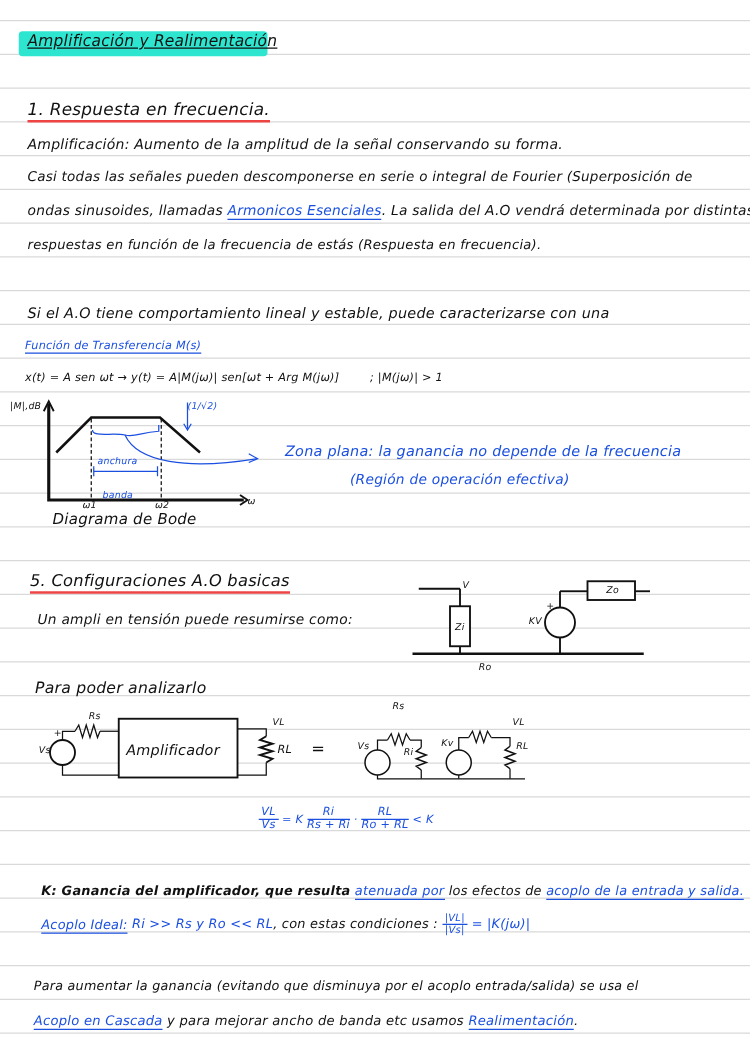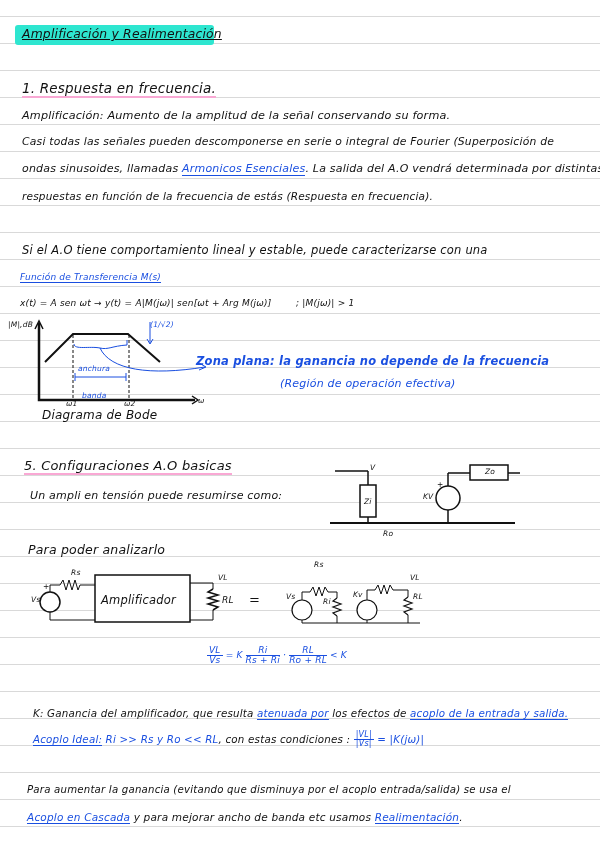--- a/index.html
+++ b/index.html
@@ -9,21 +9,21 @@
     font-family:"DejaVu Sans", sans-serif;
   }
   .rules { position:absolute; left:0; top:0; width:600px; height:848px; pointer-events:none; }
   .t {
     position:absolute; white-space:nowrap; color:#111;
     font-family:"DejaVu Sans", sans-serif; font-style:italic;
     letter-spacing:0.2px;
   }
   .blue { color:#1a4fe0; }
   .ul-blue { border-bottom:1px solid #1a4fe0; padding-bottom:0; }
-  .teal-ul { border-bottom:2px solid #f9a8d4; }
+  .teal-ul { border-bottom:2px solid #ef4444; }
   .title-box {
     position:absolute; left:15px; top:25px; width:199px; height:20px;
     background:#2ee6d0; border-radius:3px;
   }
   .title-text { font-size:13px; top:26px; left:22px; text-decoration:underline; transform:scaleX(0.95); transform-origin:left; }
   .h1 { font-size:13.5px; }
   .body { font-size:11px; }
   .small { font-size:9px; }
   .tiny { font-size:7.5px; }
   svg.diag { position:absolute; overflow:visible; }
@@ -111,21 +111,21 @@
   <polyline points="147,29 150,34 153,29" fill="none" stroke="#1a4fe0" stroke-width="1"></polyline>
 </svg>
 <div class="t tiny" style="left:8px; top:320px;">|M|,dB</div>
 <div class="t tiny" style="left:198px; top:396px;">ω</div>
 <div class="t tiny" style="left:66px; top:399px;">ω1</div>
 <div class="t tiny" style="left:124px; top:399px;font-style:italic;">ω2</div>
 <div class="t tiny blue" style="left:150px; top:320px;">(1/√2)</div>
 <div class="t tiny blue" style="left:78px; top:364px;">anchura</div>
 <div class="t tiny blue" style="left:82px; top:391px;">banda</div>
 <div class="t" style="left:42px; top:408px; font-size:12px;">Diagrama de Bode</div>
-<div class="t blue" style="left:196px; top:354px; font-size:11.5px;font-weight:bold;">Zona plana: la ganancia no depende de la frecuencia</div>
+<div class="t blue" style="left:228px; top:354px; font-size:11.5px;">Zona plana: la ganancia no depende de la frecuencia</div>
 <div class="t blue" style="left:280px; top:377px; font-size:11px;">(Región de operación efectiva)</div>
 
 <div class="t h1 teal-ul" style="left:24px; top:458px; font-size:13px;">5. Configuraciones A.O basicas</div>
 <div class="t body" style="left:30px; top:489px;">Un ampli en tensión puede resumirse como:</div>
 
 <svg class="diag" style="left:330px; top:463px;" width="270" height="70">
   <line x1="5" y1="8" x2="38" y2="8" stroke="#111" stroke-width="1.5"></line>
   <line x1="38" y1="8" x2="38" y2="22" stroke="#111" stroke-width="1.5"></line>
   <rect x="30" y="22" width="16" height="32" fill="#fff" stroke="#111" stroke-width="1.5"></rect>
   <line x1="38" y1="54" x2="38" y2="60" stroke="#111" stroke-width="1.5"></line>
@@ -191,21 +191,21 @@
 <div class="t blue" style="left:207px; top:646px; font-size:9px;">
   <span class="frac"><span class="num">VL</span><span>Vs</span></span>
   <span>= K</span>
   <span class="frac"><span class="num">Ri</span><span>Rs + Ri</span></span>
   <span>·</span>
   <span class="frac"><span class="num">RL</span><span>Ro + RL</span></span>
   <span>&lt; K</span>
 </div>
 
 <div class="t" style="left:33px; top:707px; font-size:10.3px;">
-  <span class="blue" style="color:#111;">K: Ganancia del amplificador, que resulta</span>
+  <span class="blue" style="color:#111;font-weight:bold;">K: Ganancia del amplificador, que resulta</span>
   <span class="blue ul-blue">atenuada por</span>
   <span>los efectos de</span>
   <span class="blue ul-blue">acoplo de la entrada y salida.</span>
 </div>
 <div class="t" style="left:33px; top:731px; font-size:10.3px;">
   <span class="blue ul-blue">Acoplo Ideal:</span>
   <span class="blue">Ri &gt;&gt; Rs  y  Ro &lt;&lt; RL</span><span>, con estas condiciones :</span>
   <span class="frac blue" style="font-size:8px;"><span class="num">|VL|</span><span>|Vs|</span></span>
   <span class="blue">= |K(jω)|</span>
 </div>

